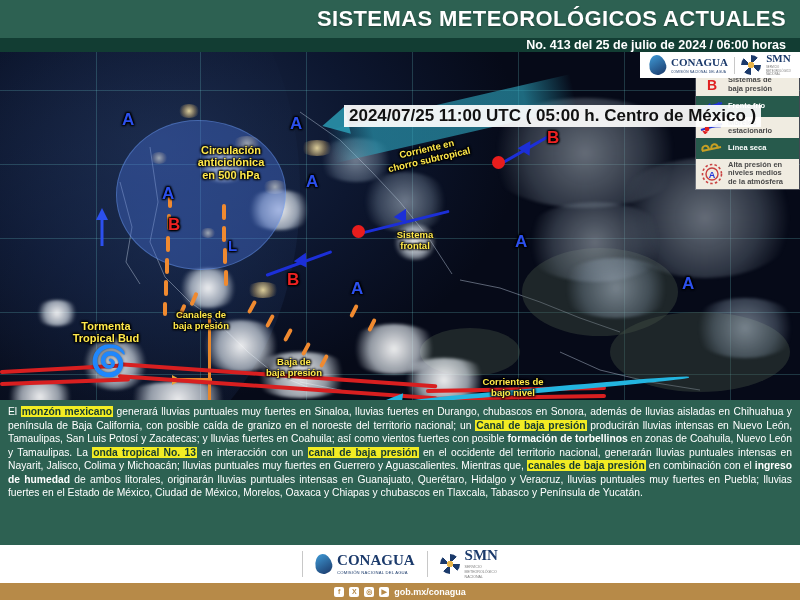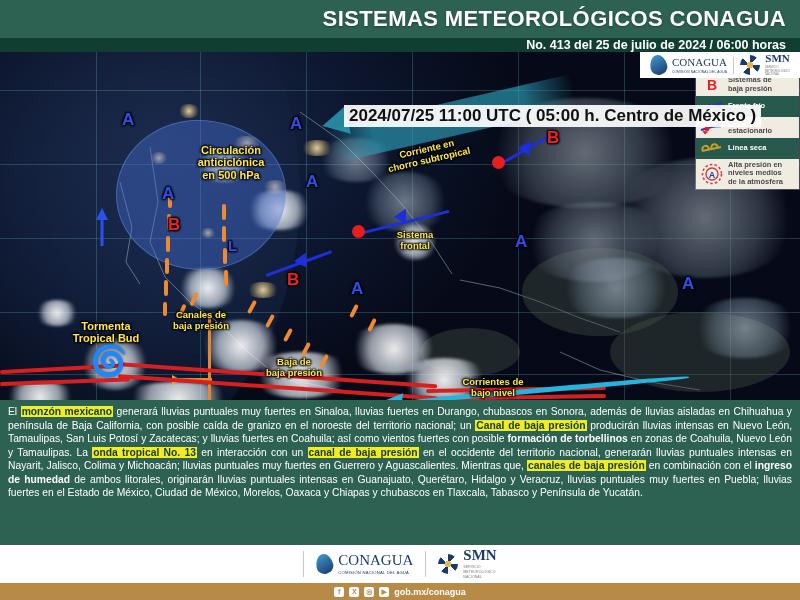--- a/index.html
+++ b/index.html
@@ -298,21 +298,21 @@
     line-height: 1;
   }
   .brand-txt-sub {
     color: #691c32;
     font-size: 4.4px;
     letter-spacing: .25px;
     margin-top: 2px;
   }
   .brand-txt-conagua {
     font-family: "Liberation Serif", serif;
-    font-weight: normal;
+    font-weight: bold;
     color: #1b3a6b;
     font-size: 15px;
     line-height: 1;
     text-align: center;
   }
   .brand-txt-conagua-sub { color: #1b3a6b; font-size: 4.2px; letter-spacing: .2px; margin-top: 2px;}
   .brand-txt-smn {
     font-family: "Liberation Serif", serif;
     font-weight: bold;
     color: #1b3a6b;
@@ -371,21 +371,21 @@
       radial-gradient(circle at 50% 50%, #e8b54a 0 22%, rgba(0,0,0,0) 23%),
       conic-gradient(#1b3a6b 0 12%, #ffffff 12% 25%, #1b3a6b 25% 37%, #ffffff 37% 50%, #1b3a6b 50% 62%, #ffffff 62% 75%, #1b3a6b 75% 87%, #ffffff 87% 100%);
   }
 </style>
 </head>
 <body>
 
 <div id="page">
 
   <div class="header-band">
-    <div class="header-title">SISTEMAS METEOROLÓGICOS CONAGUA</div>
+    <div class="header-title">SISTEMAS METEOROLÓGICOS ACTUALES</div>
   </div>
   <div class="header-band2">
     <div class="header-sub">No. 413 del 25 de julio de 2024 / 06:00 horas</div>
   </div>
 
   <div class="map">
     <div class="limb"></div>
 
     <div class="grid">
       <div class="gl h" style="top:38px"></div>
@@ -525,21 +525,21 @@
 chorro subtropical</div>
     <div class="mlabel s10" style="left:385px;top:178px;width:60px">Sistema
 frontal</div>
     <div class="mlabel s11" style="left:56px;top:268px;width:100px">Tormenta
 Tropical Bud</div>
     <div class="mlabel s10" style="left:155px;top:258px;width:92px">Canales de
 baja presión</div>
     <div class="mlabel s10" style="left:250px;top:305px;width:88px">Baja de
 baja presión</div>
 
-    <div class="mlabel s10" style="left:440px;top:325px;width:106px">Corrientes de
+    <div class="mlabel s10" style="left:460px;top:325px;width:106px">Corrientes de
 bajo nivel</div>
 
     <div class="timestamp-chip">2024/07/25 11:00 UTC ( 05:00 h. Centro de México )</div>
   </div>
 
   <div class="hdr-logos">
     <div class="brand">
       <div class="drop-logo"></div>
       <div>
         <div class="brand-txt-conagua">CONAGUA</div>

